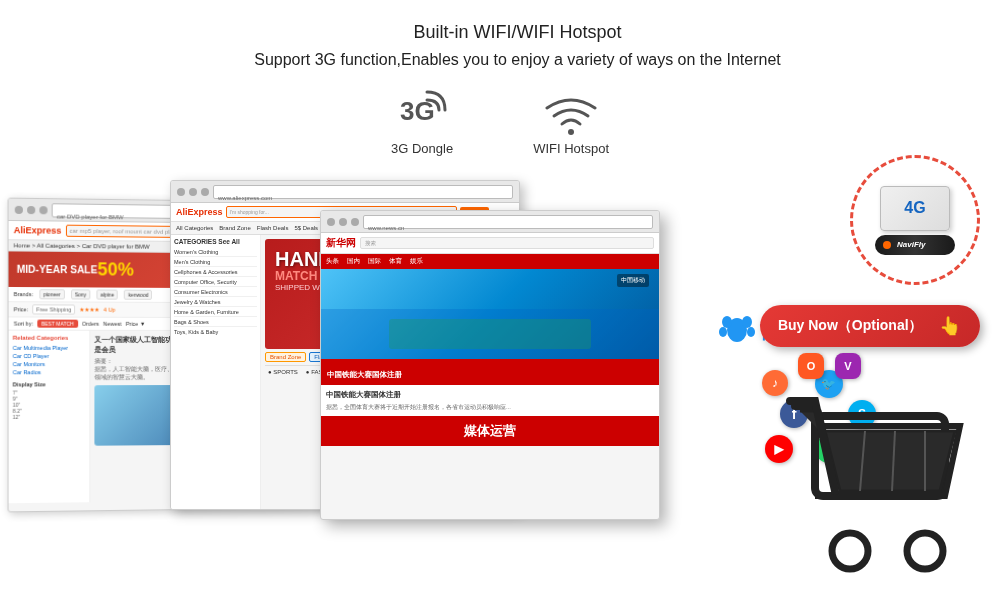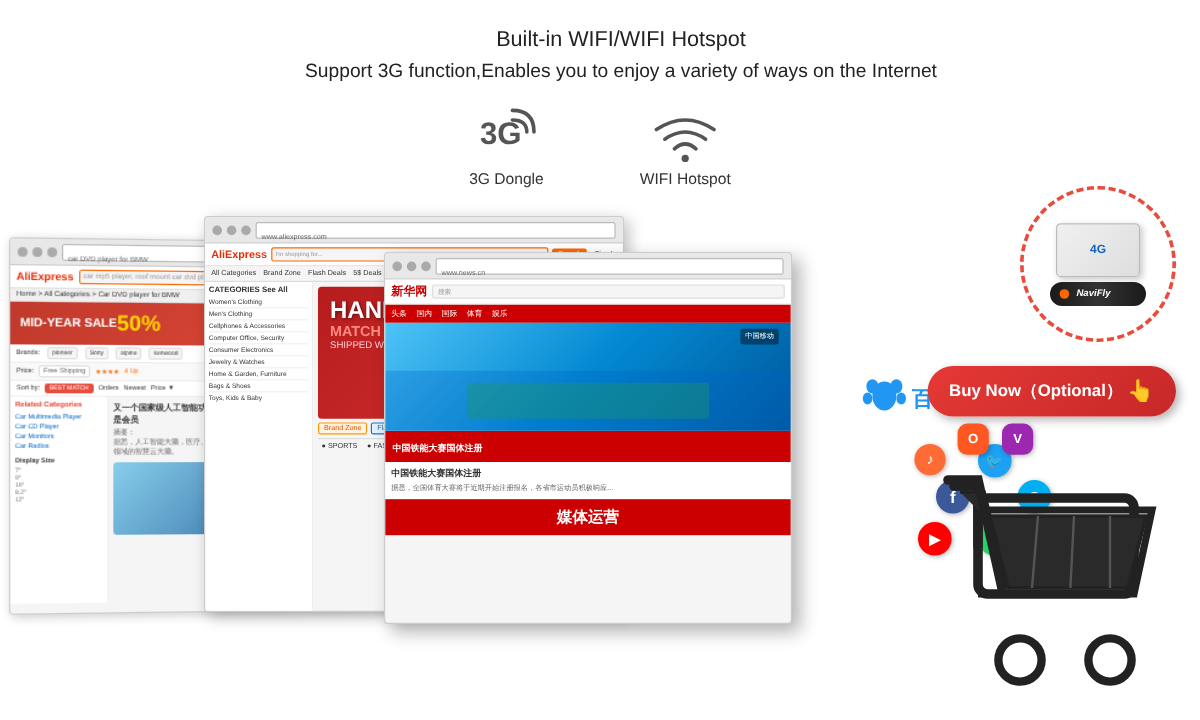--- a/index.html
+++ b/index.html
@@ -348,21 +348,21 @@
       color: #fff;
       font-size: 14px;
       font-weight: bold;
       padding: 10px 18px;
       border-radius: 25px;
       border: none;
       cursor: pointer;
       box-shadow: 3px 3px 8px rgba(0,0,0,0.3);
       display: flex;
       align-items: center;
-      gap: 4px;
+      gap: 17px;
     }
     .cursor-hand {
       font-size: 18px;
     }
 
     
     .social-icons-container {
       position: absolute;
       right: 120px;
       bottom: 130px;
@@ -598,21 +598,21 @@
         <span style="font-size:13px; font-weight:bold; color:#fff;">媒体运营</span>
       </div>
     </div>
 
   </div>
 
   <div class="device-circle">
     <div class="device-4g">
 
       <div class="device-card">
-        <span style="font-size:10px; font-weight:900; color:#1565c0;">4G</span>
+        <span style="font-size:16px; font-weight:900; color:#1565c0;">4G</span>
       </div>
 
       <div class="device-dongle">
         <div class="dongle-led"></div>
         <span class="dongle-text">NaviFly</span>
       </div>
     </div>
   </div>
 
   <div class="baidu-section">

